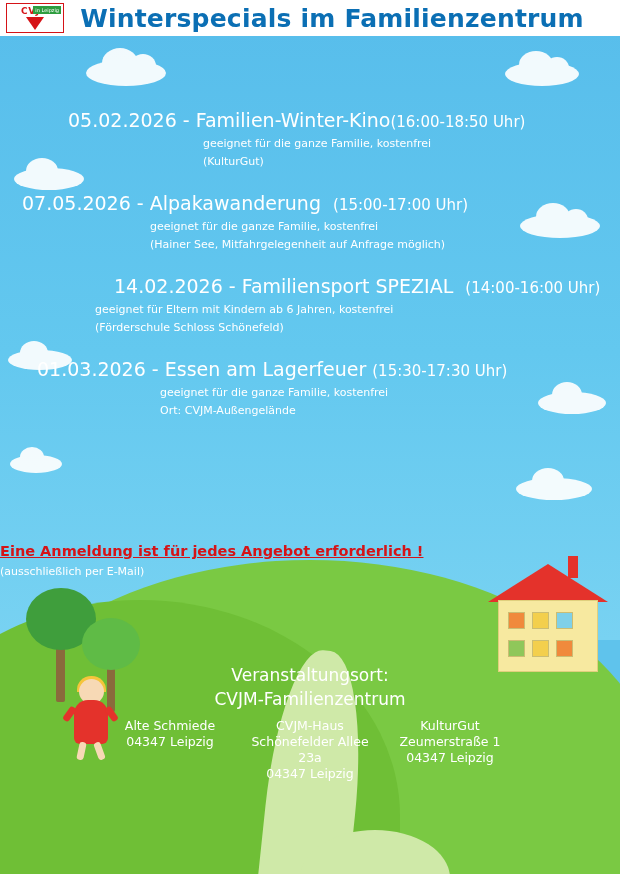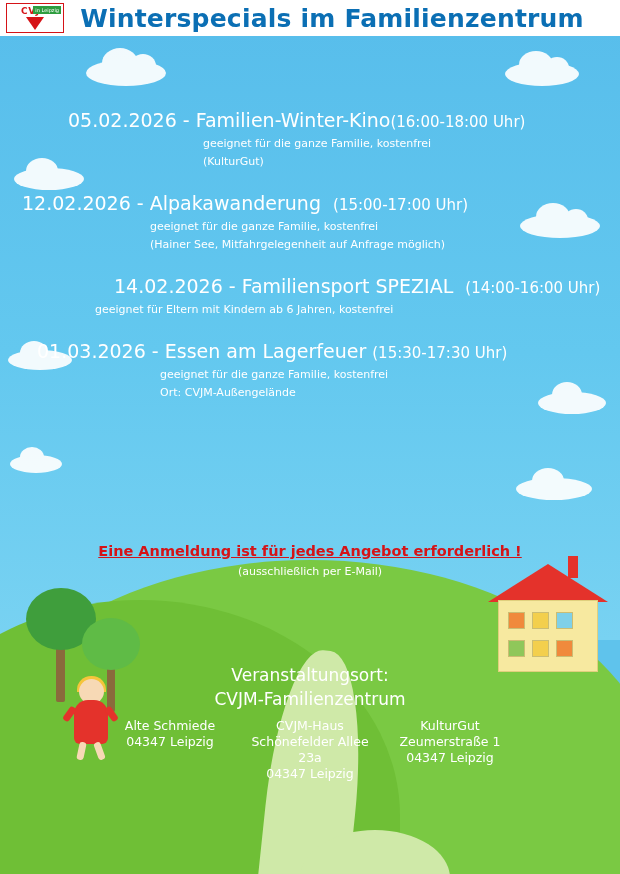--- a/index.html
+++ b/index.html
@@ -171,21 +171,21 @@
   .e3 .ev-head { padding-left: 114px; }
   .e3 .ev-sub  { padding-left: 95px; }
   .e4 .ev-head { padding-left: 27px; margin-left: 10px; }
   .e4 .ev-sub  { padding-left: 160px; }
   
   .notice {
     position: absolute;
     top: 541px;
     left: 0;
     width: 620px;
-    text-align: center;
+    text-align: left;
   }
   .notice-main {
     display: inline-block;
     color: #d51317;
     font-size: 14.5px;
     font-weight: bold;
     text-decoration: underline;
   }
   .notice-sub {
     color: #ffffff;
@@ -395,39 +395,40 @@
       <div class="tri"></div>
       <div class="leipzig-tag">in Leipzig</div>
     </div>
     <div class="poster-title">Winterspecials im Familienzentrum</div>
   </div>
 
   <div class="events">
 
     <div class="event e1">
       <div class="ev-head">
-        <span>05.02.2026 - Familien-Winter-Kino</span><span class="ev-time">(16:00-18:00 Uhr)</span>
+        <span>05.02.2026 - Familien-Winter-Kino</span><span class="ev-time">(16:00-18:50 Uhr)</span>
       </div>
       <div class="ev-sub">geeignet für die ganze Familie, kostenfrei</div>
       <div class="ev-sub">(KulturGut)</div>
     </div>
 
     <div class="event e2">
       <div class="ev-head">
-        <span>12.02.2026 - Alpakawanderung</span>&nbsp;&nbsp;<span class="ev-time">(15:00-17:00 Uhr)</span>
+        <span>07.05.2026 - Alpakawanderung</span>&nbsp;&nbsp;<span class="ev-time">(15:00-17:00 Uhr)</span>
       </div>
       <div class="ev-sub">geeignet für die ganze Familie, kostenfrei</div>
       <div class="ev-sub">(Hainer See, Mitfahrgelegenheit auf Anfrage möglich)</div>
     </div>
 
     <div class="event e3">
       <div class="ev-head">
         <span>14.02.2026 - Familiensport SPEZIAL</span>&nbsp;&nbsp;<span class="ev-time">(14:00-16:00 Uhr)</span>
       </div>
       <div class="ev-sub">geeignet für Eltern mit Kindern ab 6 Jahren, kostenfrei</div>
+      <div class="ev-sub">(Förderschule Schloss Schönefeld)</div>
     </div>
 
     <div class="event e4">
       <div class="ev-head">
         <span>01.03.2026 - Essen am Lagerfeuer</span> <span class="ev-time">(15:30-17:30 Uhr)</span>
       </div>
       <div class="ev-sub">geeignet für die ganze Familie, kostenfrei</div>
       <div class="ev-sub">Ort: CVJM-Außengelände</div>
     </div>
 

